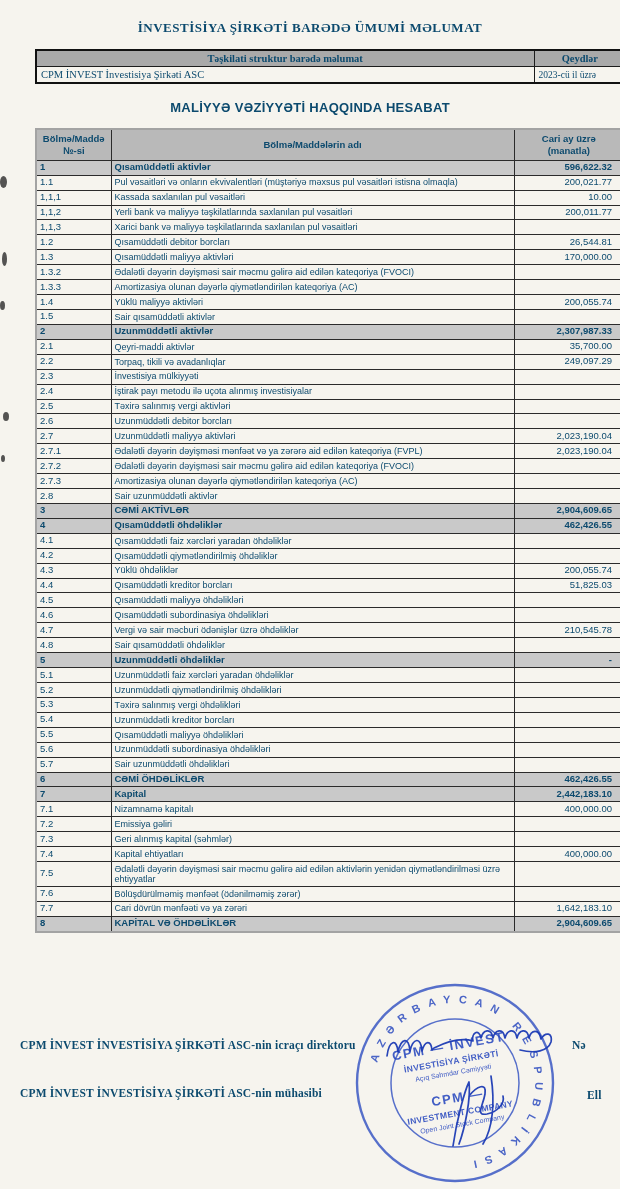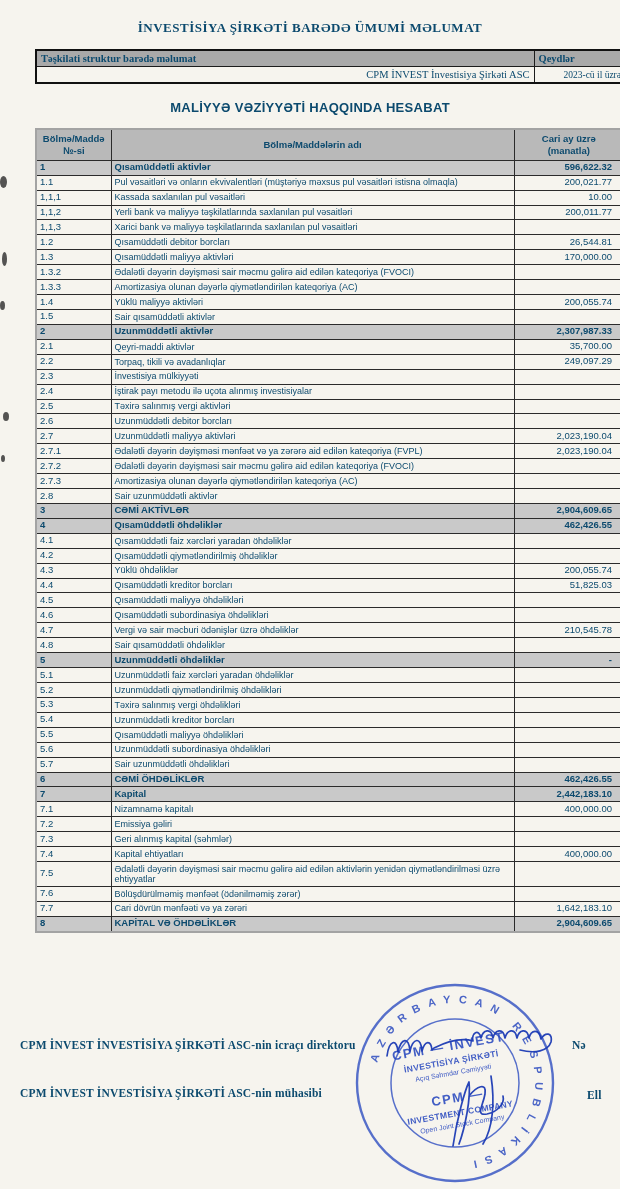--- a/index.html
+++ b/index.html
@@ -32,28 +32,28 @@
     width: 571px;
     table-layout: fixed;
     border: 2px solid #111;
   }
   .info-table th, .info-table td { border: 1px solid #1c1c1c; padding: 2px 4px; }
   .info-table th {
     background: var(--header-dark, #a9a9a9);
     font-family: "Liberation Serif", serif;
     font-size: 10.5px;
     font-weight: bold;
-    text-align: left;
+    text-align: center;
   }
   .info-table .it-left { width: 498px; }
   .info-table .it-right { width: 92px; }
   .info-table td {
     font-family: "Liberation Serif", serif;
     font-size: 10.5px;
-    text-align: right;
+    text-align: left;
   }
   .info-table td.small { font-size: 9.5px; }
 
   .report-title {
     margin: 16px 0 0;
     text-align: center;
     font-family: "Liberation Sans", sans-serif;
     font-size: 13px;
     font-weight: bold;
     letter-spacing: .3px;

